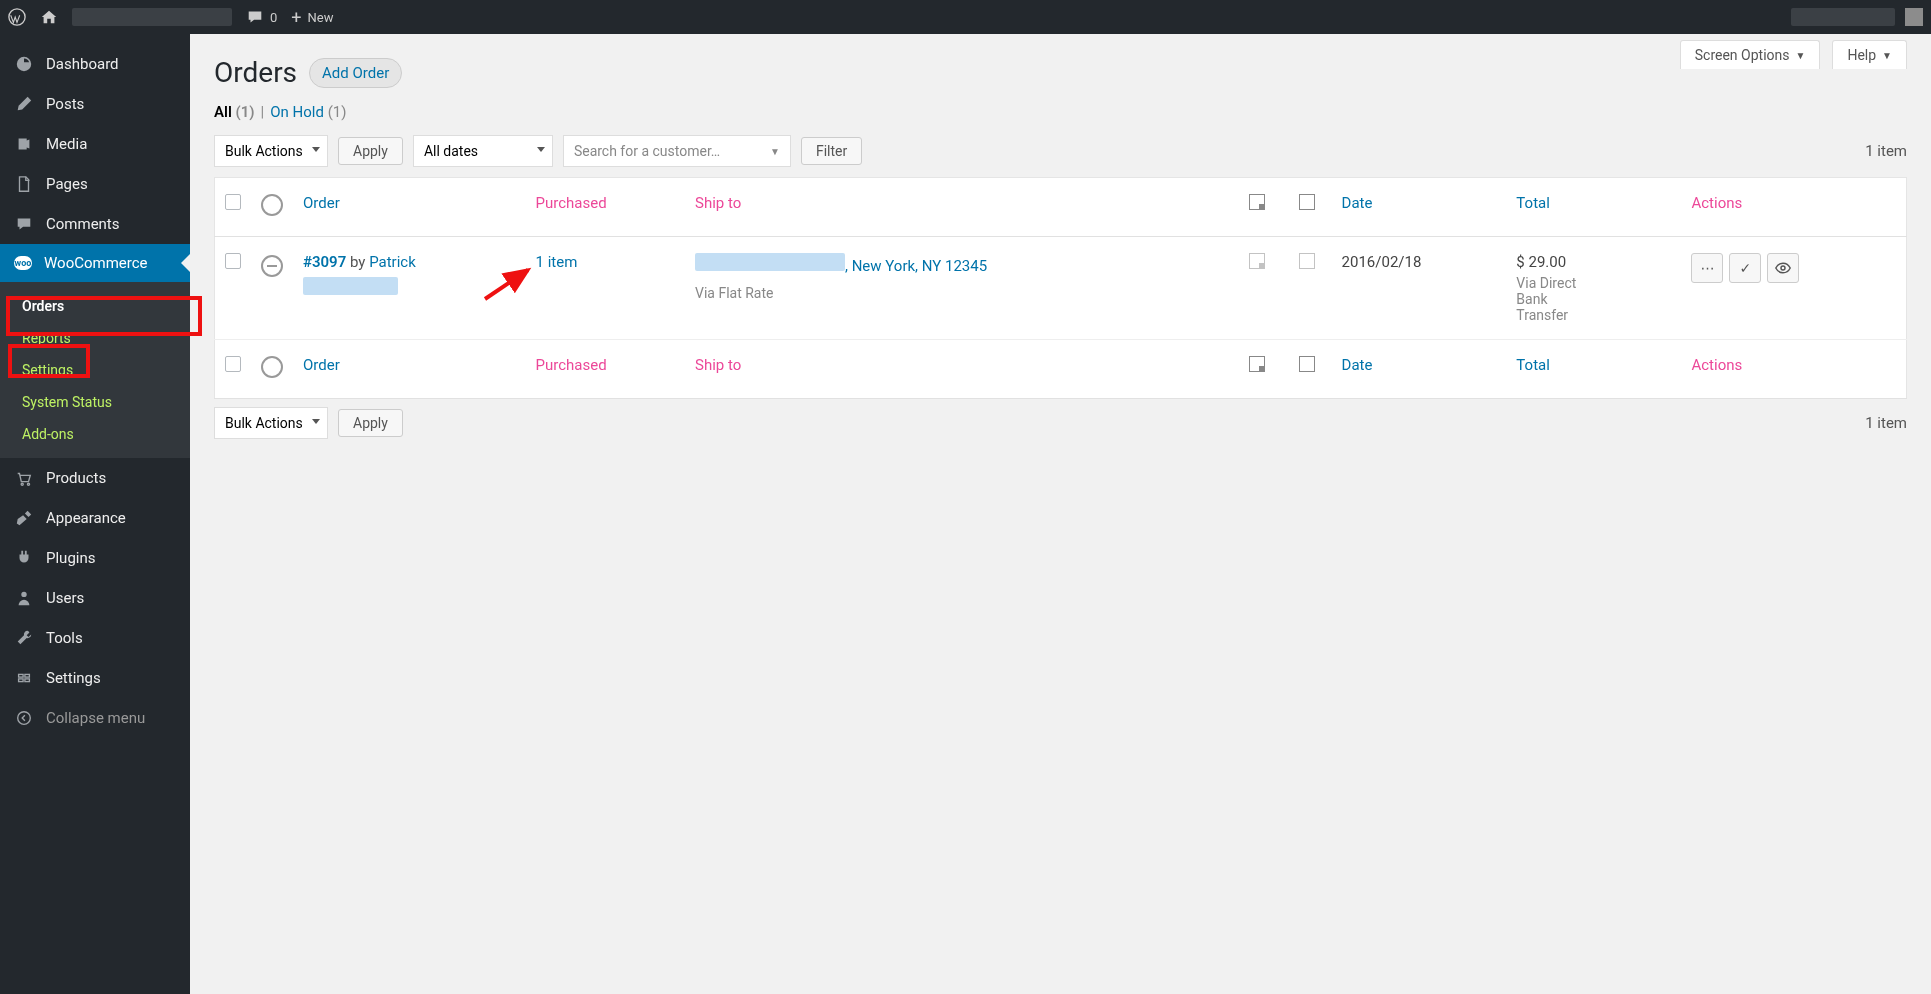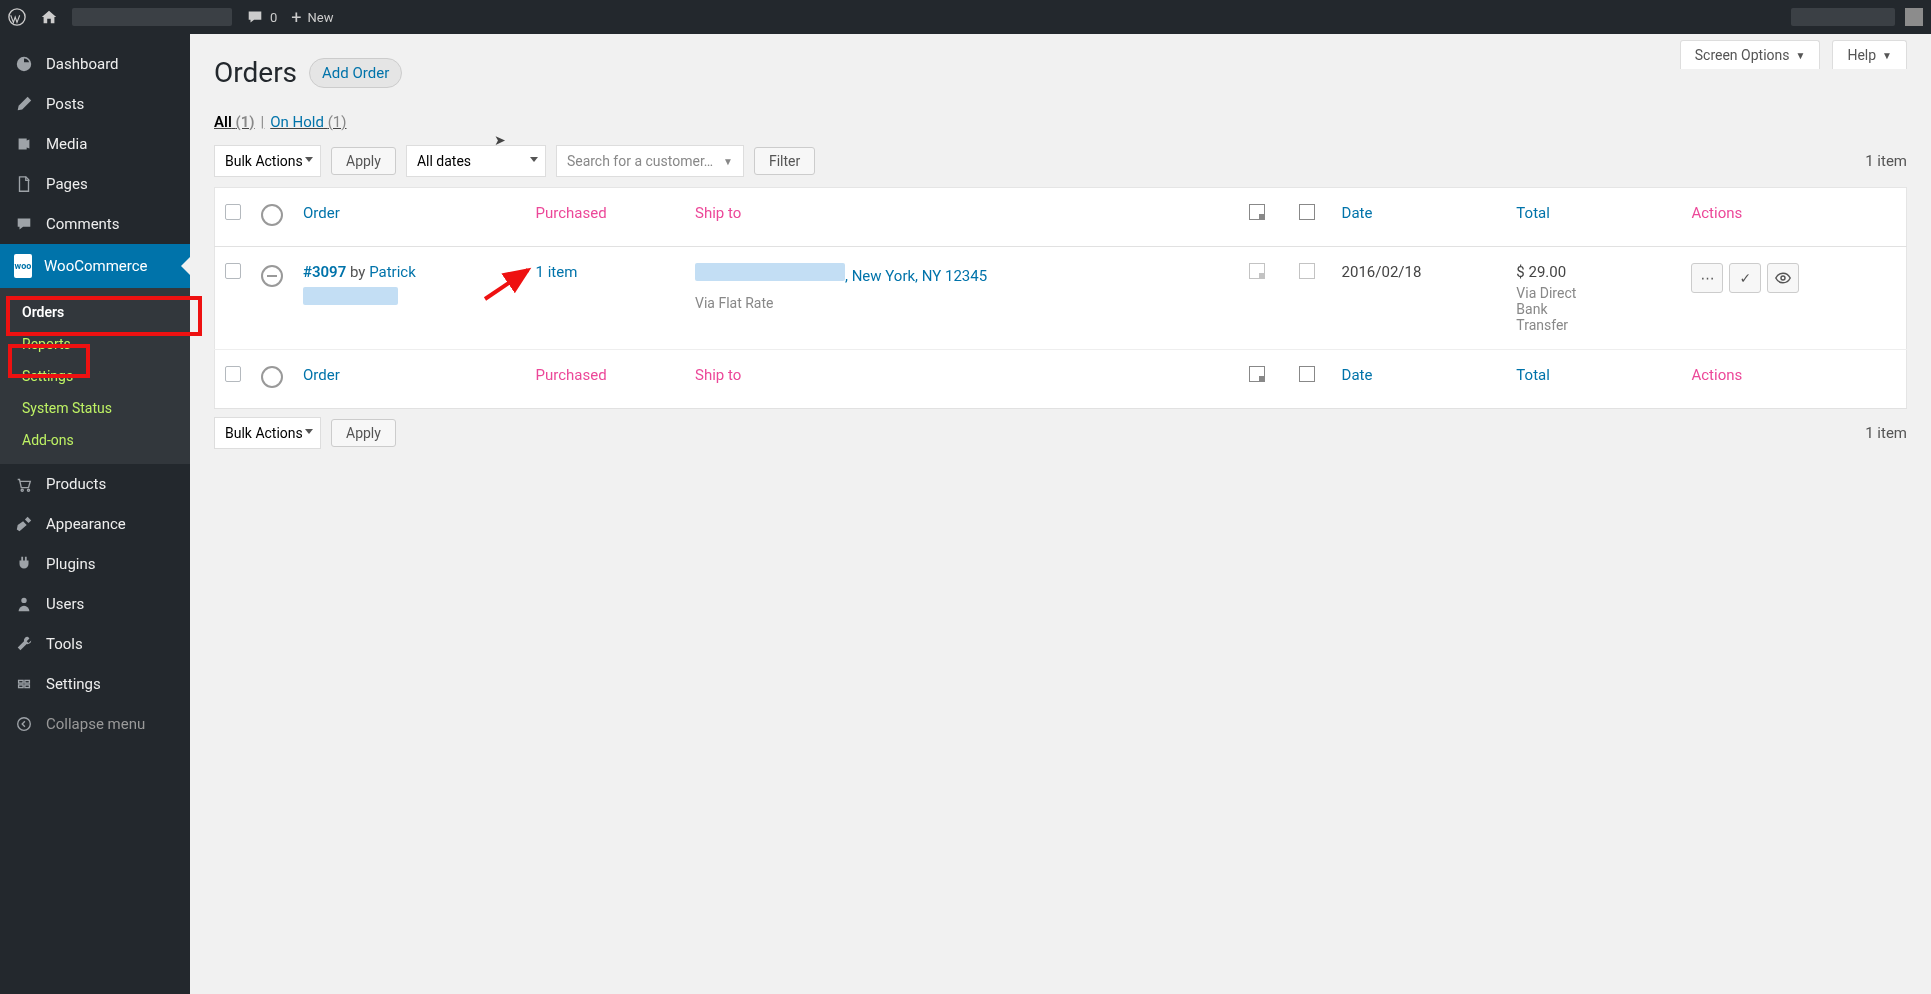--- a/index.html
+++ b/index.html
@@ -36,36 +36,36 @@
 
 .screen-tabs { position: absolute; top: 6px; right: 24px; display: flex; gap: 12px; }
 .screen-tab { background: #fff; border: 1px solid #ddd; border-bottom: 0; padding: 6px 14px; font-size: 14px; color: #555; cursor: pointer; border-radius: 3px 3px 0 0; display: flex; align-items: center; gap: 6px; }
 
 
 .heading-row { display: flex; align-items: center; gap: 12px; margin-top: 10px; }
 .page-title { font-size: 28px; font-weight: 400; color: #23282d; }
 .add-btn { background: #e5e5e5; border: 1px solid #ccc; padding: 5px 12px; color: #0073aa; font-size: 15px; border-radius: 15px; cursor: pointer; }
 
 
-.row2 { display: flex; margin-top: 24px; text-decoration: underline; }
+.row2 { display: flex; margin-top: 14px; }
 .subsubsub { display: flex; align-items: center; gap: 6px; font-size: 15px; }
 .subsubsub .sep { color: #888; }
 .subsubsub a { color: #0073aa; text-decoration: none; cursor: pointer; }
 .subsubsub .current { color: #000; font-weight: 600; }
 .subsubsub .cnt { color: #888; }
 .search-box { margin-left: auto; display: flex; gap: 6px; }
 .search-input { width: 240px; height: 32px; border: 1px solid #ddd; padding: 0 8px; }
 .btn { background: #f7f7f7; border: 1px solid #ccc; border-radius: 3px; padding: 5px 14px; font-size: 14px; cursor: pointer; color: #555; }
 
 
 .tablenav { display: flex; align-items: center; gap: 10px; margin-top: 14px; }
-.select { height: 32px; border: 1px solid #ddd; background: #fff; padding: 0 17px 0 10px; font-size: 14px; appearance: none; position: relative; }
+.select { height: 32px; border: 1px solid #ddd; background: #fff; padding: 0 24px 0 10px; font-size: 14px; appearance: none; position: relative; }
 .select-wrap { position: relative; display: inline-block; }
 .select-wrap::after { content: ""; position: absolute; right: 8px; top: 12px; width: 0; height: 0; border-left: 4px solid transparent; border-right: 4px solid transparent; border-top: 5px solid #555; }
-.customer-search { width: 188px; height: 32px; border: 1px solid #ddd; background: #fff; padding: 0 28px 0 10px; font-size: 14px; color: #888; display: flex; align-items: center; position: relative; }
+.customer-search { width: 228px; height: 32px; border: 1px solid #ddd; background: #fff; padding: 0 28px 0 10px; font-size: 14px; color: #888; display: flex; align-items: center; position: relative; }
 .customer-search::after { content: "▼"; position: absolute; right: 10px; font-size: 10px; color: #888; }
 .tablenav .count { margin-left: auto; color: #555; font-size: 15px; }
 
 
 .wp-table { width: 100%; border-collapse: collapse; margin-top: 10px; background: #fff; border: 1px solid #e5e5e5; }
 .wp-table th, .wp-table td { text-align: left; padding: 16px 10px; font-size: 15px; vertical-align: top; }
 .wp-table thead th, .wp-table tfoot th { background: #fff; color: #ec4899; font-weight: 400; border-bottom: 1px solid #e1e1e1; }
 .wp-table thead th.sortable, .wp-table tfoot th.sortable { color: #0073aa; cursor: pointer; }
 .wp-table tbody tr { border-bottom: 1px solid #eee; }
 .wp-table .cb { width: 34px; }
@@ -169,21 +169,21 @@
     </div>
     <div class="menu-item">
       <span class="mi-icon">
           <svg width="18" height="18" viewBox="0 0 20 20" fill="currentColor">
             <path d="M3 4h14v9H9l-4 3v-3H3z"></path>
           </svg>
         </span>
       <span>Comments</span>
     </div>
     <div class="menu-item active" style="position:relative">
-      <span class="mi-icon" style="background:#fff;color:#0073aa;width:18px;height:24px;border-radius:2px;font-size:9px;font-weight:bold">woo</span>
+      <span class="mi-icon" style="background:#fff;color:#0073aa;width:18px;height:14px;border-radius:7px;font-size:9px;font-weight:bold">woo</span>
       <span>WooCommerce</span>
       <span class="arrow-current"></span>
     </div>
     <div class="submenu">
       <div class="sub current"><span>Orders</span></div>
       <div class="sub"><span>Reports</span></div>
       <div class="sub"><span>Settings</span></div>
       <div class="sub"><span>System Status</span></div>
       <div class="sub"><span>Add-ons</span></div>
     </div>

